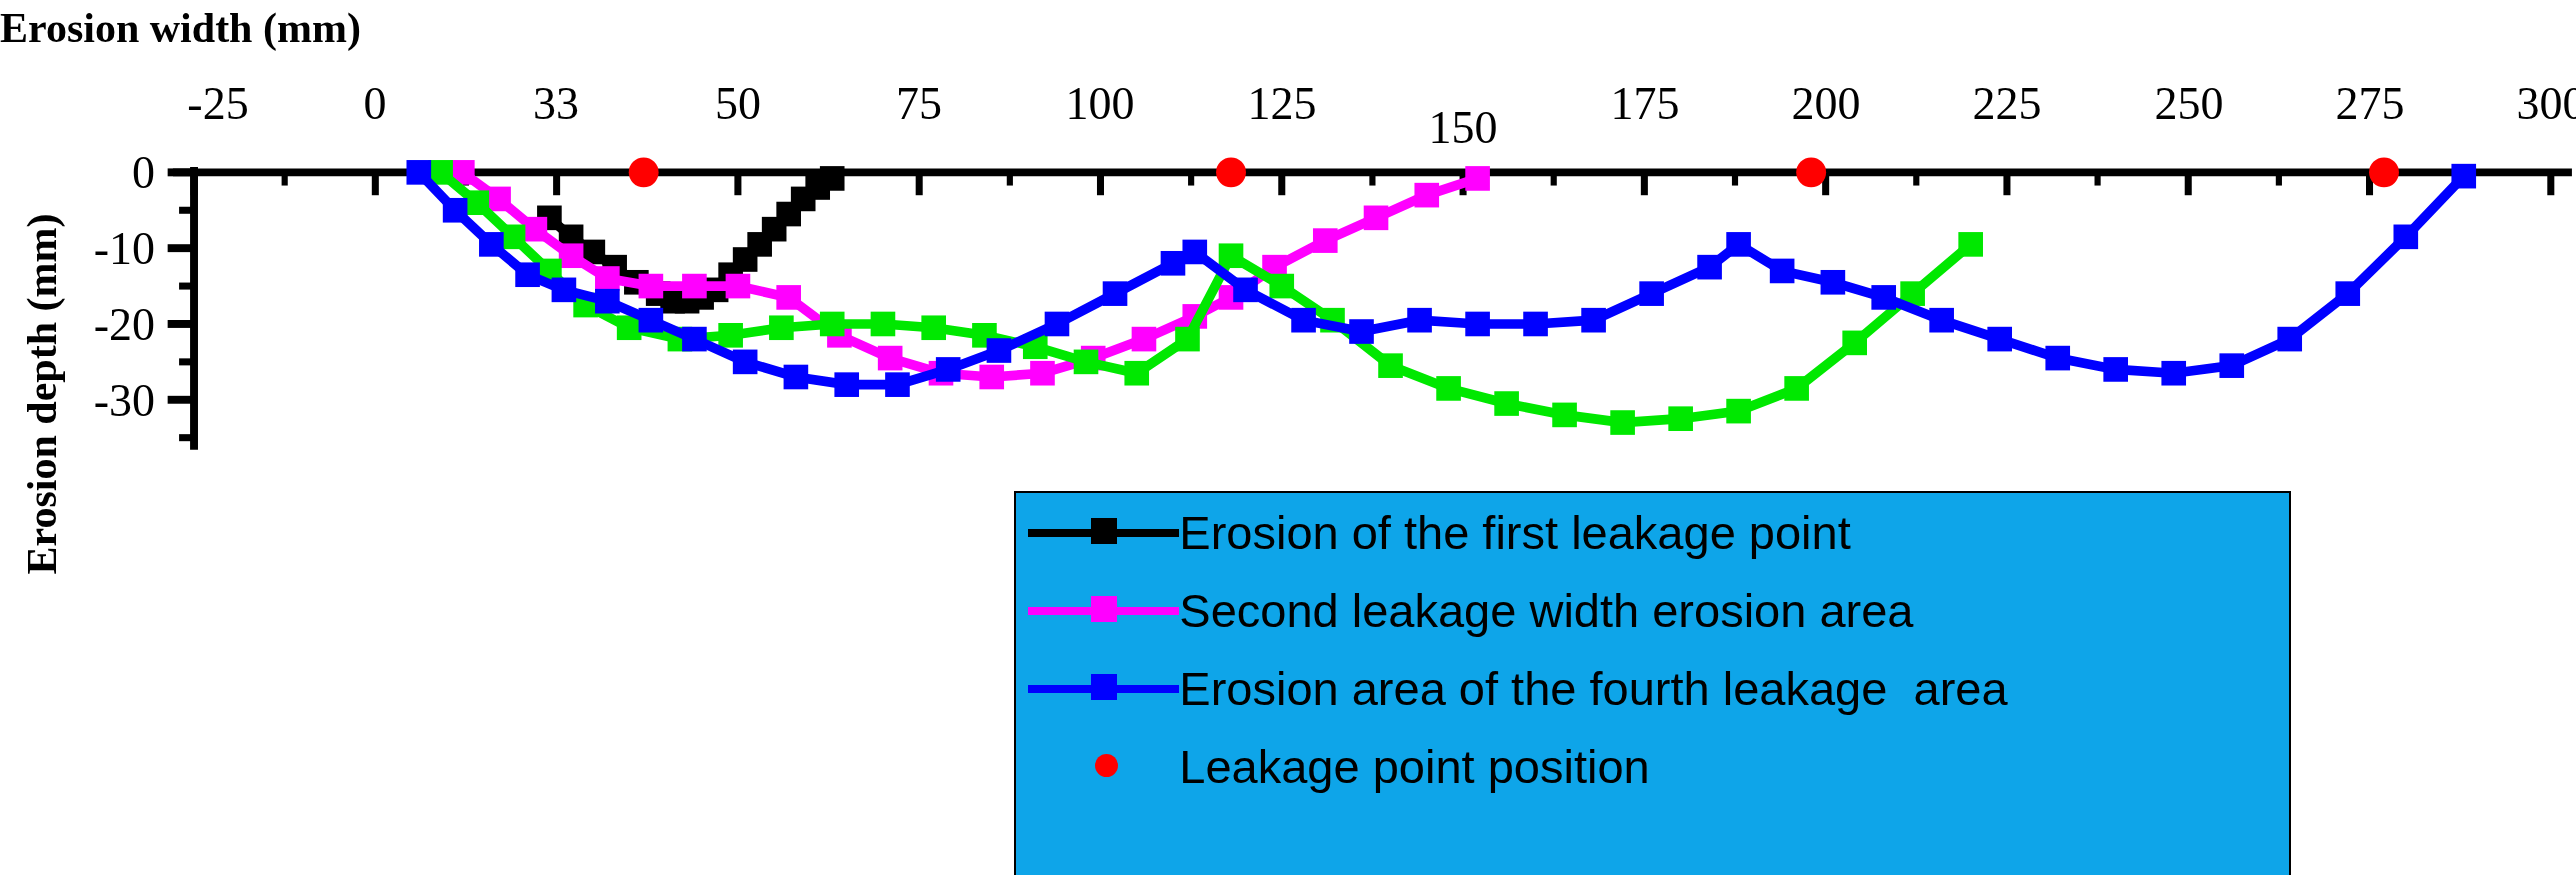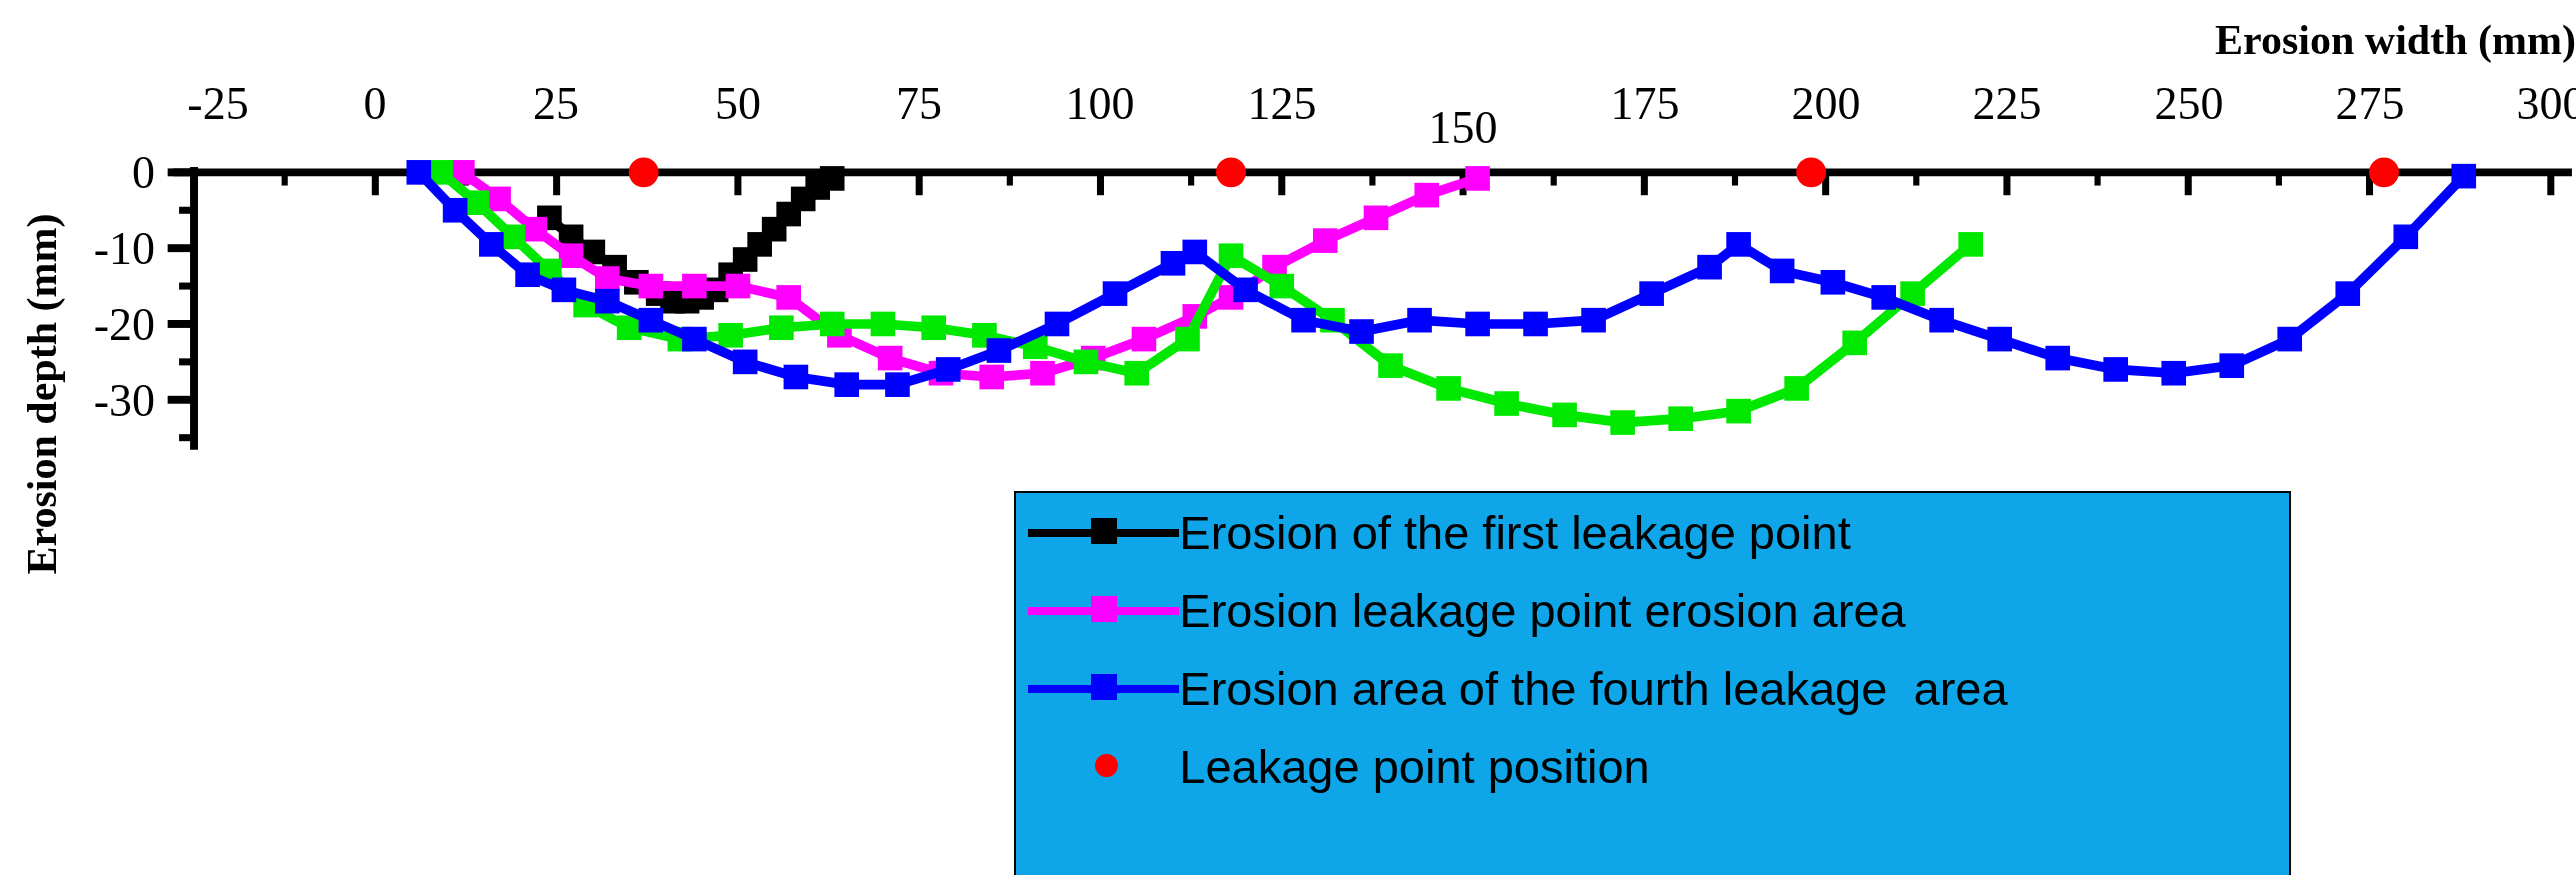--- a/index.html
+++ b/index.html
@@ -1,19 +1,19 @@
 <!DOCTYPE html>
 <html style="font-size:14px"><head>
 <meta charset="utf-8">
 <style>
   html,body{margin:0;padding:0;background:#fff;}
   body{width:2576px;height:875px;font-family:"Liberation Serif",serif;overflow:hidden;}
   #root{position:relative;width:2576px;height:875px;background:#ffffff;}
-  .xtitle{position:absolute;left:0;top:3.5px;width:2576px;text-align:right;
-          font-family:"Liberation Serif",serif;font-weight:bold;font-size:42px;color:#000;margin-top:12px;}
+  .xtitle{position:absolute;left:0;top:3.5px;width:2576px;text-align:left;
+          font-family:"Liberation Serif",serif;font-weight:bold;font-size:42px;color:#000;}
   .ytitle{position:absolute;left:-231px;top:370px;width:545px;text-align:center;
           font-family:"Liberation Serif",serif;font-weight:bold;font-size:42px;color:#000;
           transform:rotate(-90deg);transform-origin:center center;}
   .xticklabel{position:absolute;font-family:"Liberation Serif",serif;font-size:46px;
               color:#000;text-align:center;transform:translateX(-50%);top:77px;white-space:nowrap;}
   .yticklabel{position:absolute;font-family:"Liberation Serif",serif;font-size:46px;
               color:#000;text-align:right;transform:translateY(-50%);white-space:nowrap;}
   #plotsvg{position:absolute;left:0;top:0;}
   .legendbox{position:absolute;left:1014px;top:491px;width:1277px;height:394px;
              border:2.6px solid #000;background:#0ea5e9;box-sizing:border-box;}
@@ -29,21 +29,21 @@
 <body>
 
 <div id="root">
 
   <div class="xtitle">Erosion width (mm)</div>
   <div class="ytitle">Erosion depth (mm)</div>
 
   <div id="xticklabels">
       <div class="xticklabel" style="left: 194px; margin-left: 24px;">-25</div>
       <div class="xticklabel" style="left: 375px;">0</div>
-      <div class="xticklabel" style="left: 556px;">25</div>
+      <div class="xticklabel" style="left: 556px;">33</div>
       <div class="xticklabel" style="left: 738px;">50</div>
       <div class="xticklabel" style="left: 919px;">75</div>
       <div class="xticklabel" style="left: 1100px;">100</div>
       <div class="xticklabel" style="left: 1282px;">125</div>
       <div class="xticklabel" style="left: 1463px; margin-top: 24px;">150</div>
       <div class="xticklabel" style="left: 1645px;">175</div>
       <div class="xticklabel" style="left: 1826px;">200</div>
       <div class="xticklabel" style="left: 2007px;">225</div>
       <div class="xticklabel" style="left: 2189px;">250</div>
       <div class="xticklabel" style="left: 2370px;">275</div>
@@ -234,21 +234,21 @@
             <div class="legline" style="background: rgb(0, 0, 0);"></div>
             <div class="legmark" style="background: rgb(0, 0, 0);"></div>
           </div>
           <div class="leglabel">Erosion of the first leakage point</div>
         </div>
         <div class="legrow">
           <div class="legkeywrap">
             <div class="legline" style="background: rgb(255, 0, 255);"></div>
             <div class="legmark" style="background: rgb(255, 0, 255);"></div>
           </div>
-          <div class="leglabel">Erosion leakage point erosion area</div>
+          <div class="leglabel">Second leakage width erosion area</div>
         </div>
         <div class="legrow">
           <div class="legkeywrap">
             <div class="legline" style="background: rgb(0, 0, 255);"></div>
             <div class="legmark" style="background: rgb(0, 0, 255);"></div>
           </div>
           <div class="leglabel">Erosion area of the fourth leakage  area</div>
         </div>
         <div class="legrow">
           <div class="legkeywrap">

